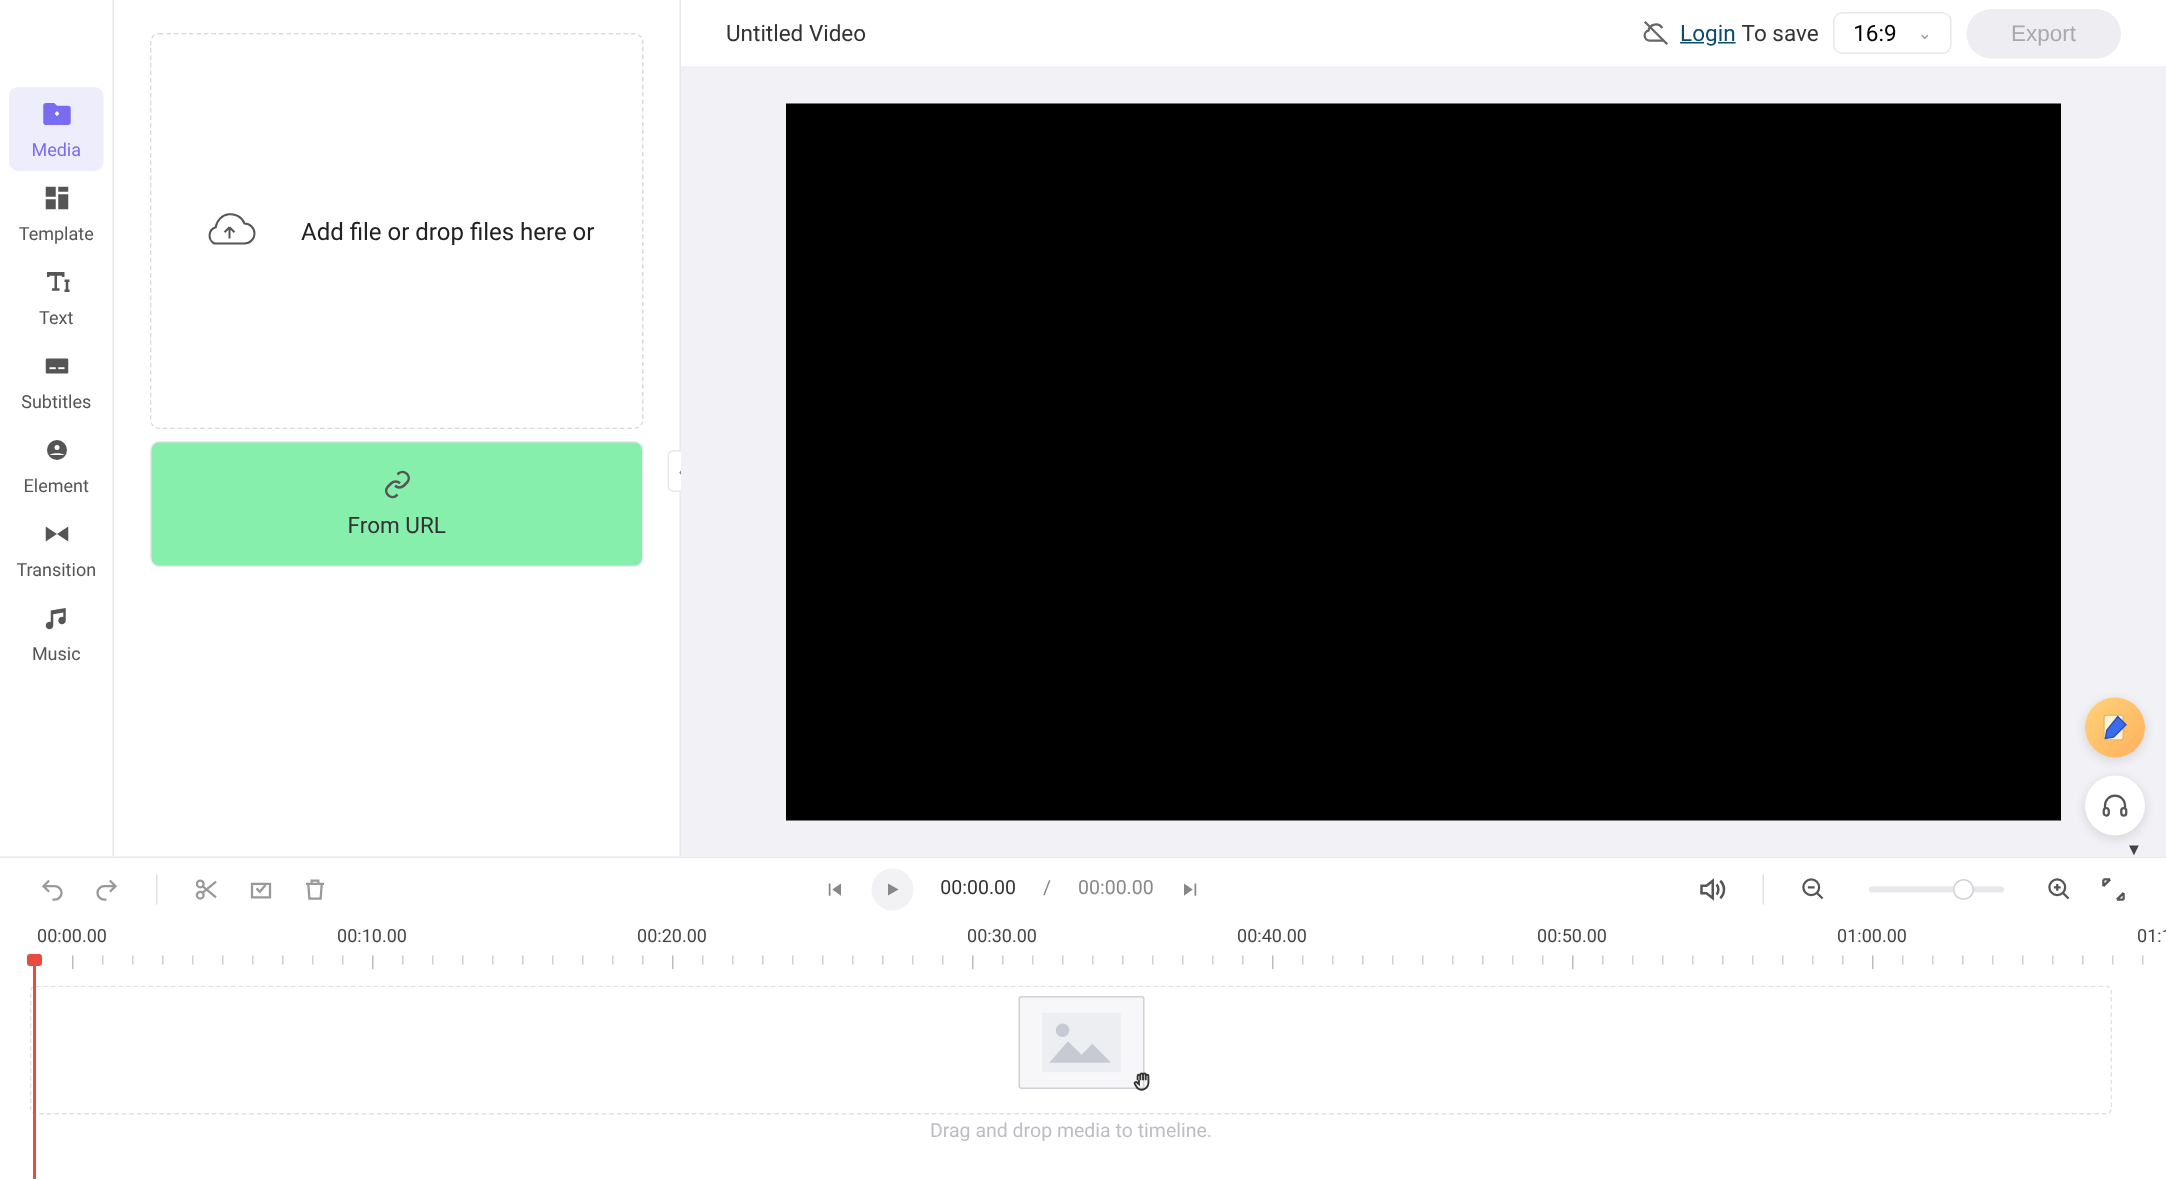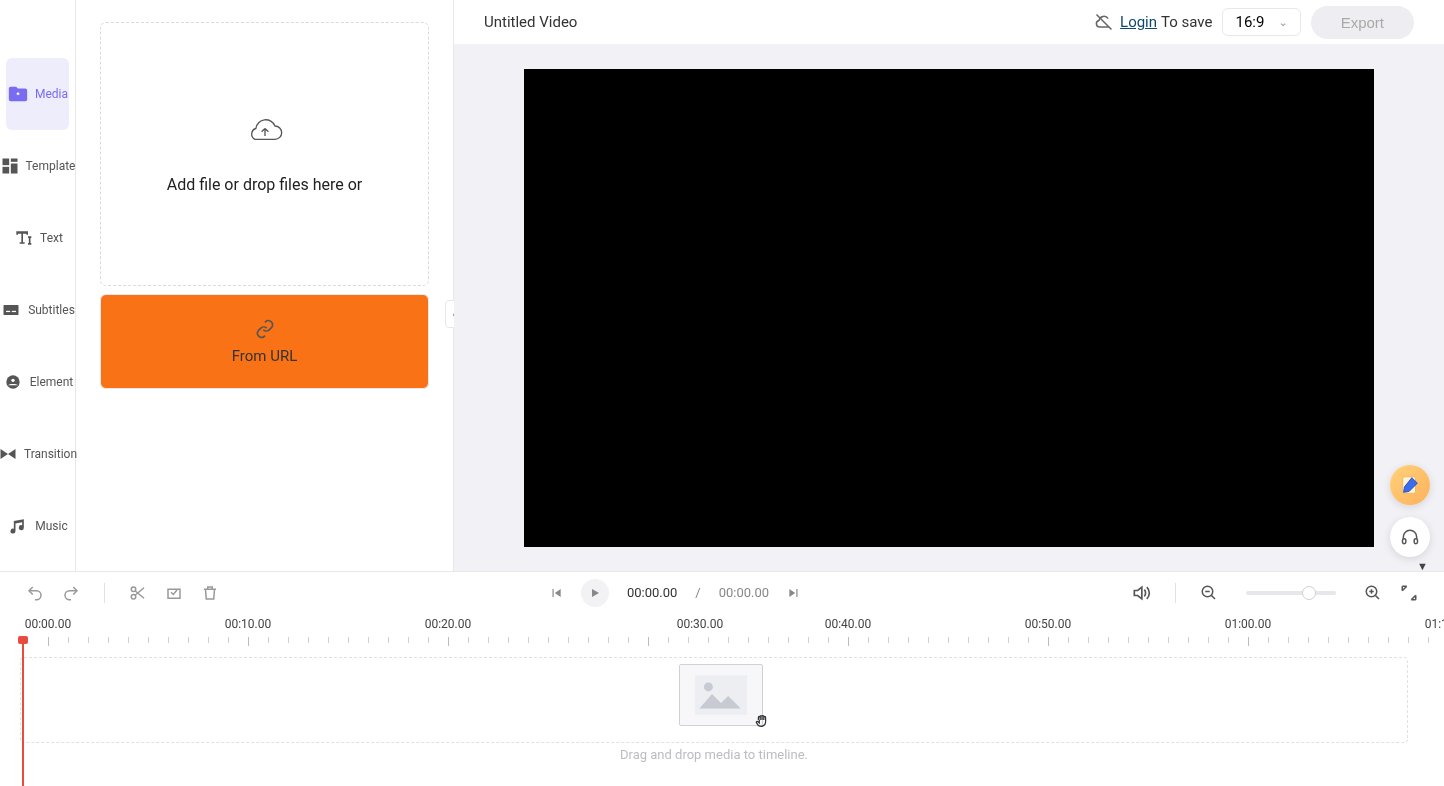--- a/index.html
+++ b/index.html
@@ -1,29 +1,29 @@
 <!DOCTYPE html>
 <html><head>
 <meta charset="utf-8">
 <style>
 * { box-sizing: border-box; margin: 0; padding: 0; }
 body { font-family: -apple-system, BlinkMacSystemFont, "Segoe UI", Roboto, Helvetica, Arial, sans-serif; background: #fff; overflow: hidden; width: 1444px; height: 786px; }
 .app { display: flex; width: 100%; height: 100%; flex-direction: column; }
 .upper { display: flex; flex: 1; min-height: 0; }
 .sidebar { width: 76px; border-right: 1px solid #e8e8ec; display: flex; flex-direction: column; padding-top: 58px; }
-.sidebar-item { display: flex; align-items: center; justify-content: center; height: 72px; cursor: pointer; color: #555; font-size: 12px; gap: 6px; }
+.sidebar-item { display: flex; flex-direction: column; align-items: center; justify-content: center; height: 56px; cursor: pointer; color: #555; font-size: 12px; gap: 6px; }
 .sidebar-item.active { background: #eeedfb; color: #7a6cf0; border-radius: 6px; margin: 0 6px; }
 .sidebar-item .icon { width: 22px; height: 22px; display: flex; align-items: center; justify-content: center; }
 .panel { width: 378px; border-right: 1px solid #e8e8ec; padding: 22px 24px; position: relative; }
-.dropzone { border: 1px dashed #d9d9e0; border-radius: 6px; height: 264px; display: flex; flex-direction: column; align-items: center; justify-content: center; gap: 28px; }
+.dropzone { border: 1px dashed #d9d9e0; border-radius: 6px; height: 264px; display: flex; flex-direction: row; align-items: center; justify-content: center; gap: 28px; }
 .dropzone .cloud { width: 40px; height: 32px; }
 .dropzone .text { font-size: 16px; color: #222; }
 .upload-btn { background: #7a6cf0; color: #fff; font-weight: 600; font-size: 15px; border: none; padding: 11px 28px; border-radius: 22px; display: inline-flex; align-items: center; gap: 10px; cursor: pointer; }
 .two-buttons { display: flex; gap: 10px; margin-top: 8px; }
-.card-btn { flex: 1; border: 1px solid #e8e8ec; border-radius: 6px; height: 95px; display: flex; flex-direction: column; align-items: center; justify-content: center; gap: 8px; font-size: 15px; color: #333; cursor: pointer; background: #f97316; }
+.card-btn { flex: 1; border: 1px solid #e8e8ec; border-radius: 6px; height: 84px; display: flex; flex-direction: column; align-items: center; justify-content: center; gap: 8px; font-size: 15px; color: #333; cursor: pointer; background: #86efac; }
 .tts-btn { border: 1px solid #e8e8ec; border-radius: 6px; height: 48px; margin-top: 10px; display: flex; align-items: center; padding: 0 16px; font-size: 15px; color: #333; cursor: pointer; justify-content: space-between; }
 .tts-btn .left { display: flex; align-items: center; gap: 12px; }
 .collapse-tab { position: absolute; right: -10px; top: 300px; width: 18px; height: 28px; background: #fff; border: 1px solid #e8e8ec; border-radius: 4px; display: flex; align-items: center; justify-content: center; cursor: pointer; font-size: 11px; color: #888; }
 .right { flex: 1; display: flex; flex-direction: column; min-width: 0; }
 .topbar { height: 44px; display: flex; align-items: center; padding: 0 30px 0 30px; }
 .title { font-size: 15px; color: #333; flex: 1; }
 .link { color: #0c4a6e; text-decoration: underline; font-size: 15px; cursor: pointer; }
 .to-save { font-size: 15px; color: #333; margin-left: 4px; margin-right: 10px; }
 .aspect-select { border: 1px solid #e8e8ec; border-radius: 6px; padding: 4px 12px; font-size: 15px; display: inline-flex; align-items: center; gap: 14px; cursor: pointer; margin-right: 10px; }
 .export-btn { background: #eeedf1; color: #aaa; border: none; border-radius: 20px; padding: 8px 30px; font-size: 15px; cursor: pointer; }
@@ -344,21 +344,21 @@
         <div class="tick" style="left: 1328px;"></div>
         <div class="tick" style="left: 1348px;"></div>
         <div class="tick" style="left: 1368px;"></div>
         <div class="tick" style="left: 1388px;"></div>
         <div class="tick" style="left: 1408px;"></div>
         <div class="tick" style="left: 1428px;"></div>
       </div>
   <div class="mark" style="left: 48px;">00:00.00</div>
       <div class="mark" style="left: 248px;">00:10.00</div>
       <div class="mark" style="left: 448px;">00:20.00</div>
-      <div class="mark" style="left: 680px; padding-left: 40px;">00:30.00</div>
+      <div class="mark" style="left: 648px; padding-left: 40px;">00:30.00</div>
       <div class="mark" style="left: 848px;">00:40.00</div>
       <div class="mark" style="left: 1048px;">00:50.00</div>
       <div class="mark" style="left: 1248px;">01:00.00</div>
       <div class="mark" style="left: 1448px;">01:10.00</div>
     </div>
 
   <div class="playhead">
       <div class="knob"></div>
     </div>
 

